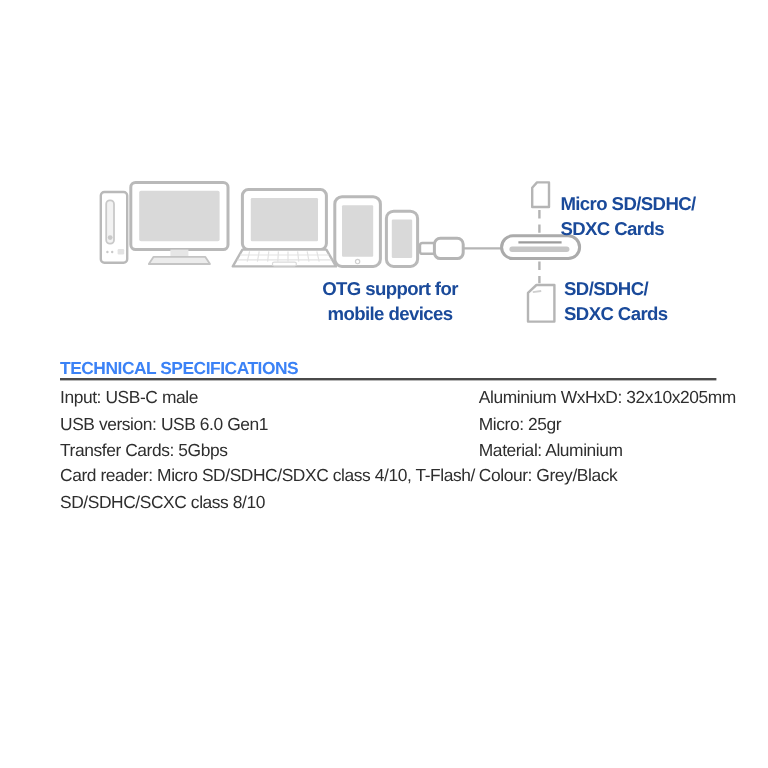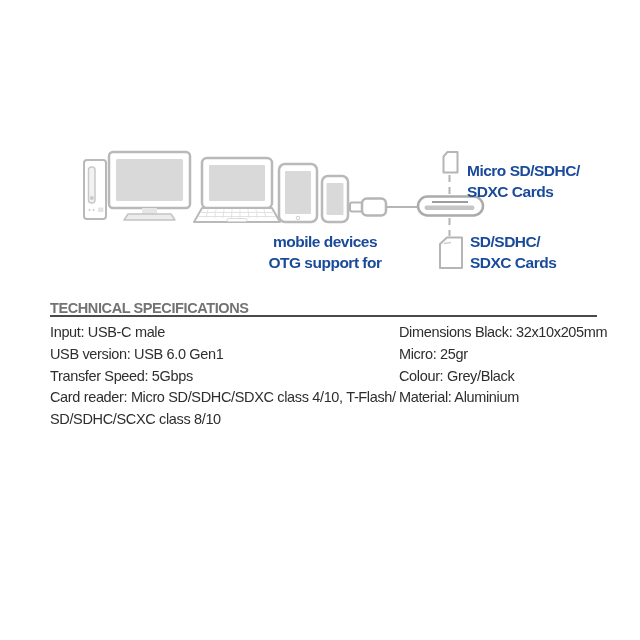--- a/index.html
+++ b/index.html
@@ -13,21 +13,21 @@
     position:absolute;color:#1a4a9a;font-weight:bold;font-size:15.5px;
     line-height:21px;letter-spacing:-0.5px;white-space:nowrap;
   }
   .blue-label span{display:block;}
   .label-micro{left:467px;top:144px;margin-top:16px;}
   .label-sd{left:470px;top:231px;}
   .label-otg{left:256px;top:231px;width:138px;text-align:center;}
   
   .spec-heading{
     position:absolute;left:50px;top:300px;font-size:14.5px;font-weight:bold;
-    color:#737373;letter-spacing:-0.4px;white-space:nowrap;
+    color:#3b82f6;letter-spacing:-0.4px;white-space:nowrap;
   }
   .spec-rule{position:absolute;left:50px;top:315px;width:547px;height:1.5px;background:#4a4a4a;}
   .spec-col{
     position:absolute;top:322px;font-size:14.5px;color:#2e2e2e;
     letter-spacing:-0.35px;line-height:21.8px;white-space:nowrap;
   }
   .spec-col div{height:21.8px;}
   .col-left{left:50px;}
   .col-right{left:399px;}
 </style>
@@ -99,35 +99,35 @@
 
   <div class="blue-label label-micro">
     <span>Micro SD/SDHC/</span>
     <span>SDXC Cards</span>
   </div>
   <div class="blue-label label-sd">
     <span>SD/SDHC/</span>
     <span>SDXC Cards</span>
   </div>
   <div class="blue-label label-otg">
+    <span>OTG support for</span>
     <span>mobile devices</span>
-    <span>OTG support for</span>
   </div>
 
   <div class="spec-heading">TECHNICAL SPECIFICATIONS</div>
   <div class="spec-rule"></div>
 
   <div class="spec-col col-left">
     <div>Input: USB-C male</div>
     <div>USB version: USB 6.0 Gen1</div>
-    <div>Transfer Speed: 5Gbps</div>
+    <div>Transfer Cards: 5Gbps</div>
     <div>Card reader: Micro SD/SDHC/SDXC class 4/10, T-Flash/</div>
     <div>SD/SDHC/SCXC class 8/10</div>
   </div>
 
   <div class="spec-col col-right">
-    <div>Dimensions Black: 32x10x205mm</div>
+    <div>Aluminium WxHxD: 32x10x205mm</div>
     <div>Micro: 25gr</div>
+    <div>Material: Aluminium</div>
     <div>Colour: Grey/Black</div>
-    <div>Material: Aluminium</div>
   </div>
 
 </div>
 
 </body></html>

